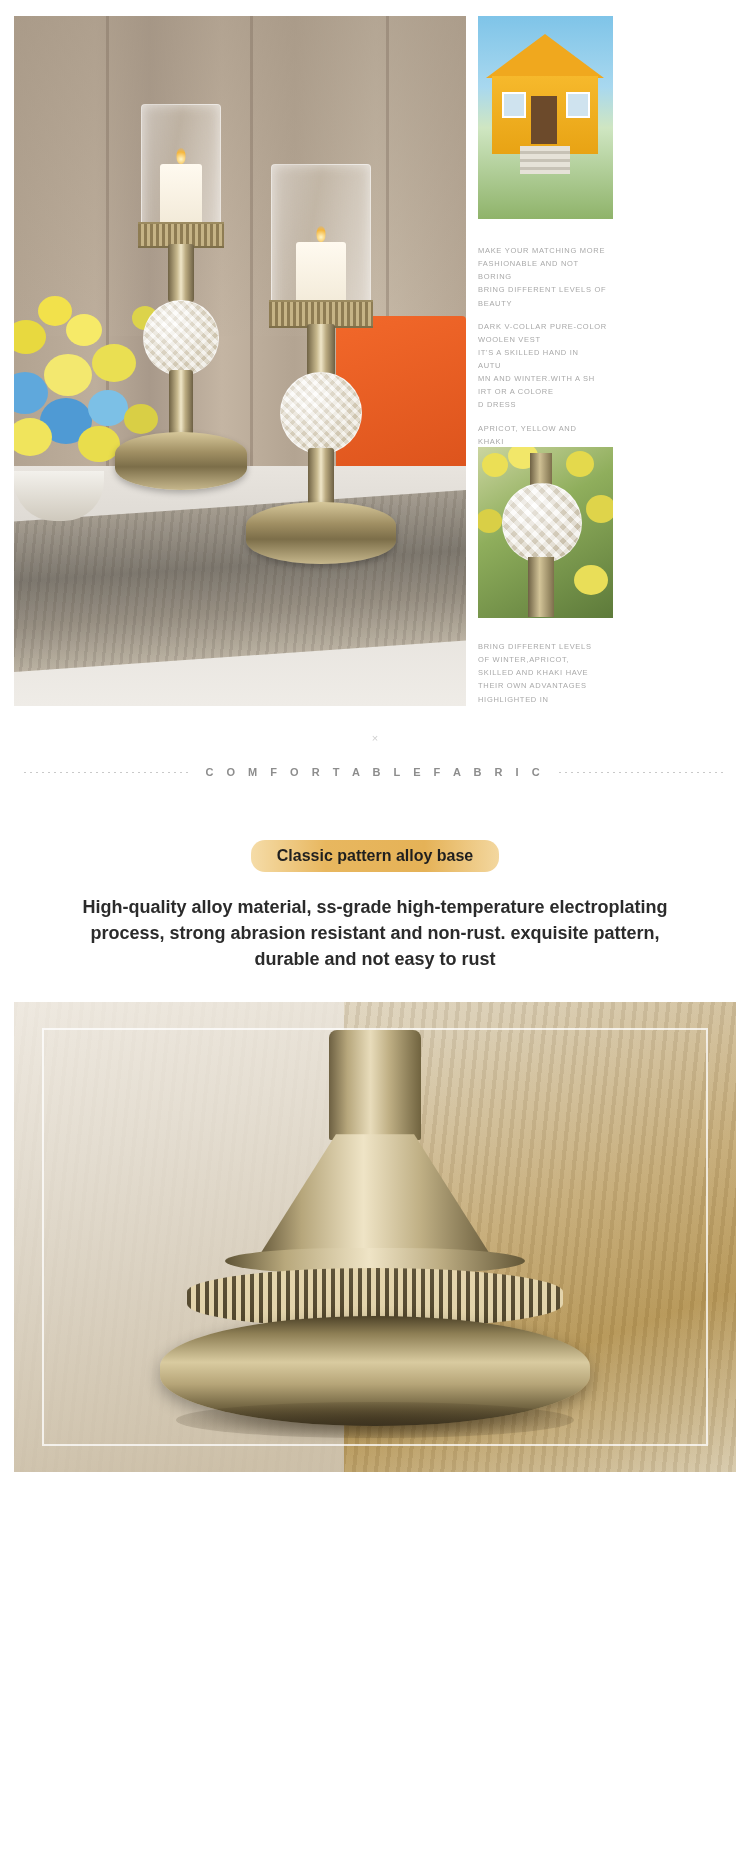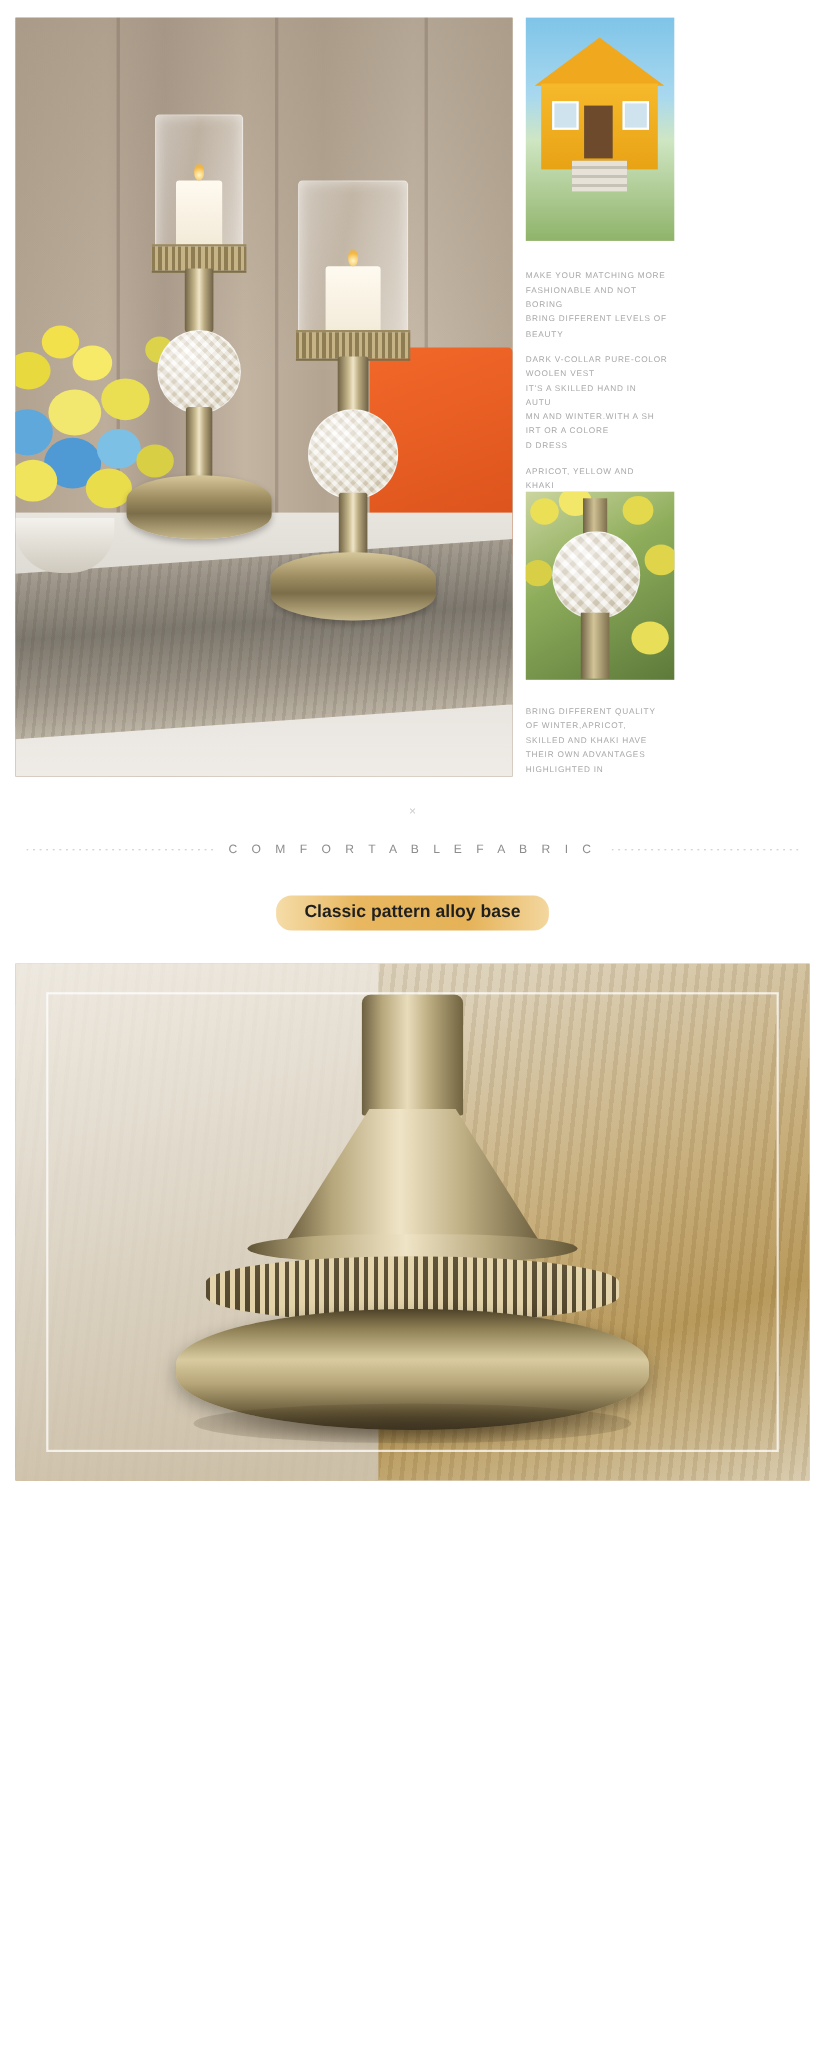--- a/index.html
+++ b/index.html
@@ -301,32 +301,33 @@
     height: 1px;
     background-image: linear-gradient(to right, #c9c9c9 0 2px, transparent 2px 6px);
     background-size: 6px 1px;
     background-repeat: repeat-x;
   }
   .divider-text {
     font-size: 11px;
     letter-spacing: 5px;
     color: #8d8d8d;
     white-space: nowrap;
+    font-weight: bold;
   }
   .cross-mark {
     text-align: center;
     color: #cfcfcf;
     font-size: 11px;
     margin-top: 22px;
     margin-bottom: -14px;
   }
 
   
   .pill-wrap {
-    margin-top: 36px;
+    margin-top: 62px;
     display: flex;
     justify-content: center;
   }
   .pill {
     background: linear-gradient(90deg, #f5dca8 0%, #e8b75f 30%, #e5b257 70%, #f3d79f 100%);
     color: #1f1f1f;
     font-size: 16px;
     font-weight: bold;
     padding: 7px 26px;
     border-radius: 14px;
@@ -556,21 +557,21 @@
       <div class="sp2-flower" style="left:108px;top:48px; width:30px; height:28px; background:#dfd44a;"></div>
       <div class="sp2-flower" style="left:-2px; top:62px; width:26px; height:24px; background:#d9cf46;"></div>
       <div class="sp2-flower" style="left:96px; top:118px;width:34px; height:30px; background:#e9de58;"></div>
       <div class="sp2-neck"></div>
       <div class="sp2-ball"></div>
       <div class="sp2-stem"></div>
     </div>
 
     <div class="side-caption cap-2">
       <p>
-        <span>BRING DIFFERENT QUALITY</span><br>
+        <span>BRING DIFFERENT LEVELS</span><br>
         <span>OF WINTER,APRICOT,</span><br>
         <span>SKILLED AND KHAKI HAVE</span><br>
         <span>THEIR OWN ADVANTAGES</span><br>
         <span>HIGHLIGHTED IN</span>
       </p>
     </div>
   </section>
 
 
   <div class="cross-mark">×</div>
@@ -578,20 +579,21 @@
   <div class="divider-row">
     <span class="dotline"></span>
     <span class="divider-text">C O M F O R T A B L E    F A B R I C</span>
     <span class="dotline"></span>
   </div>
 
   <div class="pill-wrap">
     <span class="pill">Classic pattern alloy base</span>
   </div>
 
+  <p class="subhead">High-quality alloy material, ss-grade high-temperature electroplating process, strong abrasion resistant and non-rust. exquisite pattern, durable and not easy to rust</p>
 
   <div class="bottom-photo">
     <div class="bp-bg"></div>
     <div class="bp-marble"></div>
     <div class="bp-holder">
       <div class="bp-shaft"></div>
       <div class="bp-cone"></div>
       <div class="bp-ringtop"></div>
       <div class="bp-pattern"></div>
       <div class="bp-skirt"></div>

